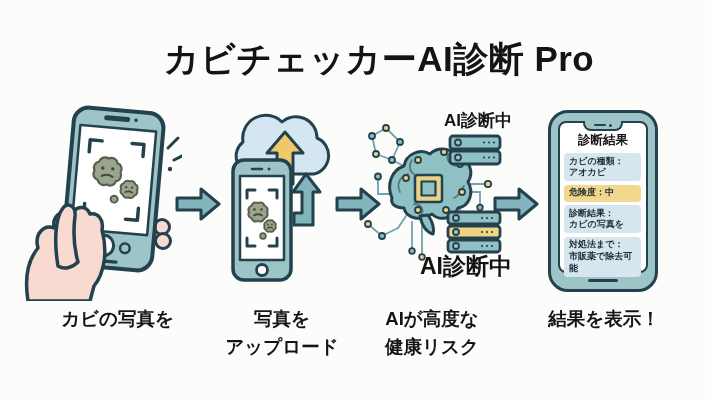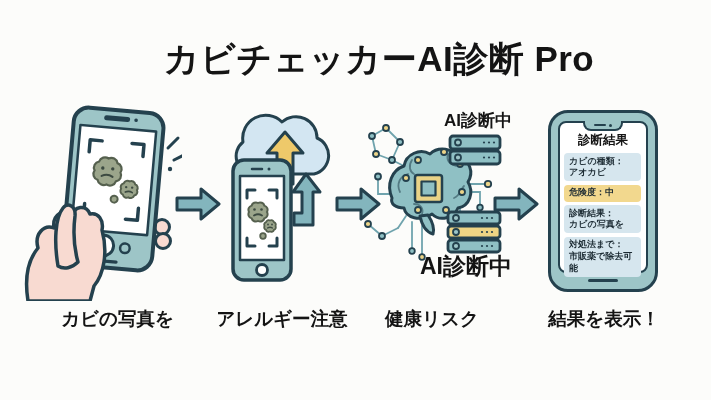--- a/index.html
+++ b/index.html
@@ -303,20 +303,22 @@
       </div>
     </div>
   </div>
   <div class="home-indicator"></div>
 </div>
 
 <div class="caption" style="left:20px; width:195px;">
   <span>カビの写真を</span>
 </div>
 <div class="caption" style="left:197px; width:170px;">
-  <span>アレルギー注意</span>
+  <span>写真を</span>
+  <span>アップロード</span>
 </div>
 <div class="caption" style="left:347px; width:170px;">
+  <span>AIが高度な</span>
   <span>健康リスク</span>
 </div>
 <div class="caption" style="left:487px; width:234px;">
   <span>結果を表示！</span>
 </div>
 
 </body></html>

